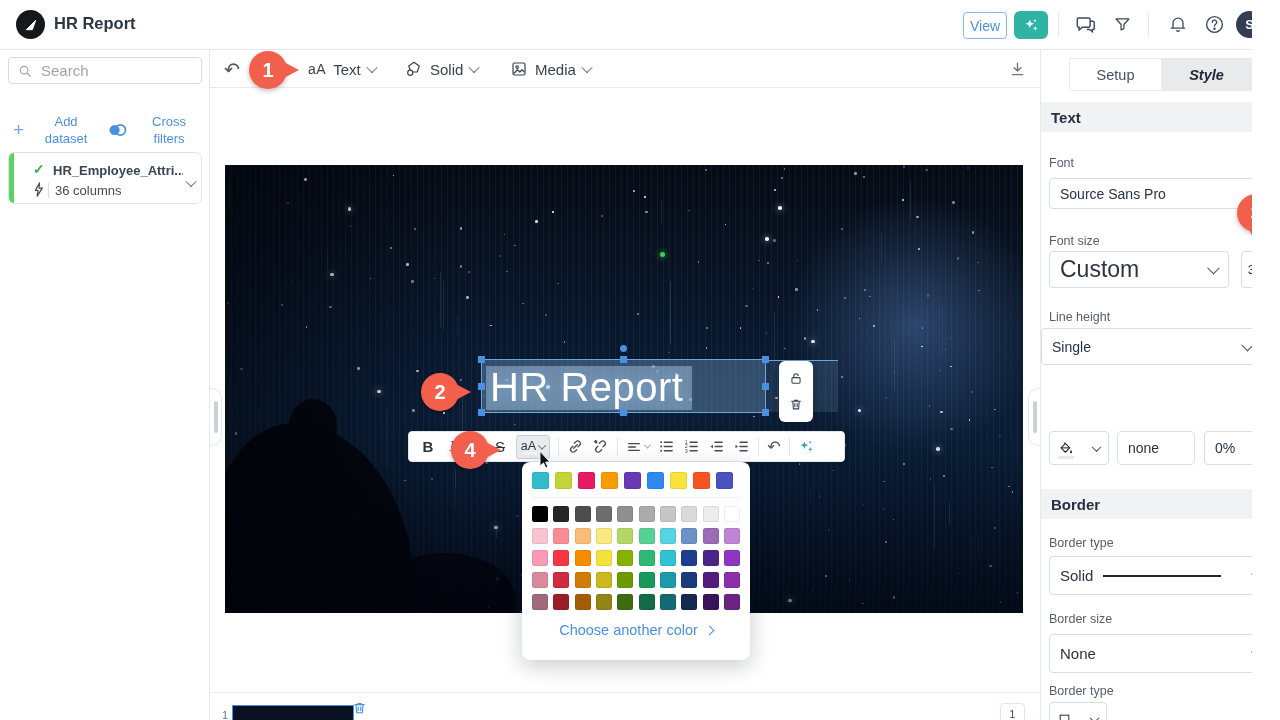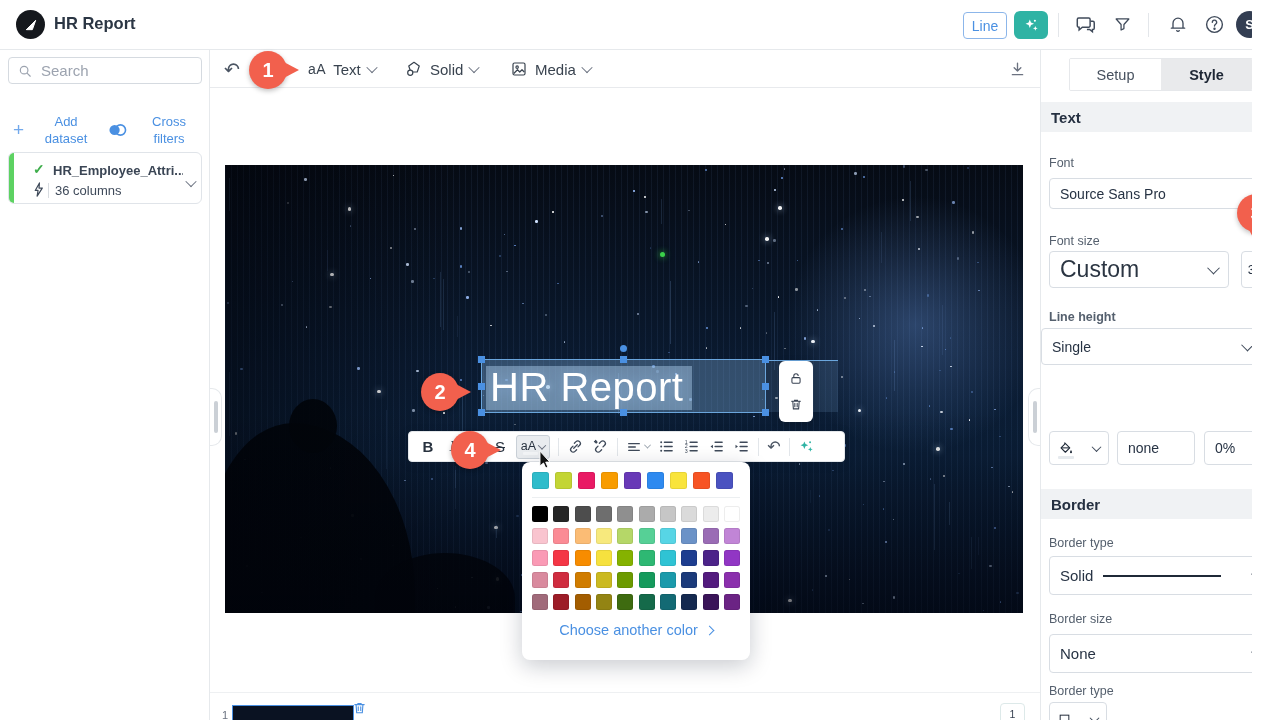--- a/index.html
+++ b/index.html
@@ -95,21 +95,21 @@
   .page-strip { position:absolute; left:210px; top:692px; width:830px; height:28px; background:#fff; border-top:1px solid #eef0f2; z-index:10; }
   .thumb-num { position:absolute; left:12px; top:16px; font-size:11px; color:#6b7280; }
   .page-thumb { position:absolute; left:22px; top:12px; width:122px; height:20px; background:#0a1222; border:1px solid #4a90e2; }
   .thumb-trash { position:absolute; left:142px; top:7px; color:#4a90e2; }
   .page-box { position:absolute; left:790px; top:10px; width:25px; height:22px; border:1px solid #dde9e9; border-radius:4px; background:#fff; font-size:10.5px; color:#374151; display:flex; justify-content:center; padding-top:4px; }
 
   
   .rightpanel { position:absolute; left:1040px; top:50px; width:240px; height:670px; background:#fff; border-left:1px solid #e6e9ec; z-index:20; }
   .tab-group { position:absolute; left:28px; top:8px; width:184px; height:33px; display:flex; border:1px solid #e6e8eb; border-radius:2px; overflow:hidden; }
   .tab { flex:1; display:flex; align-items:center; justify-content:center; font-size:14.5px; color:#46505e; background:#fff; }
-  .tab.active { background:#e9eaec; font-weight:700; color:#1d2634; }
+  .tab.active { background:#e9eaec; font-weight:700; color:#1d2634;font-style:italic; }
   .band { position:absolute; left:0; width:240px; height:30px; background:#f0f2f4; display:flex; align-items:center; justify-content:space-between; padding:0 16px 0 10px; }
   .band .title { font-size:15px; font-weight:700; color:#253041; }
   .panel-label { position:absolute; left:8px; font-size:12.5px; color:#55606e; }
   .ctl { position:absolute; border:1px solid #d8dde3; border-radius:4px; background:#fff; display:flex; align-items:center; padding:0 10px; color:#273344; font-size:14px; }
   .ctl .grow { flex:1; }
   .ctl.big { font-size:23px; color:#2b3542; }
   .solid-line { width:118px; height:2px; background:#1f2937; margin-left:10px; }
 
   .collapse-handle { position:absolute; width:12px; height:58px; background:#fff; border:1px solid #e6e9ec; z-index:25; display:flex; align-items:center; justify-content:center; }
   .collapse-handle .pill { width:4px; height:32px; border-radius:2px; background:#cbd0d6; }
@@ -125,21 +125,21 @@
 <div class="screen">
 
   <div class="topbar">
     <div class="logo">
       <svg width="16" height="16" viewBox="0 0 24 24">
           <path d="M5 19 L19 5 L14 19 Z M5 19 L12 12" fill="#fff" stroke="#fff" stroke-width="1.5" stroke-linejoin="round"></path>
         </svg>
     </div>
     <div class="app-title">HR Report</div>
 
-    <div class="view-btn">Line</div>
+    <div class="view-btn">View</div>
     <div class="magic-btn">
       <svg width="17" height="17" viewBox="0 0 20 20" fill="#fff">
         <path d="M8 3l1.4 3.6L13 8l-3.6 1.4L8 13 6.6 9.4 3 8l3.6-1.4z"></path>
         <path d="M14.5 10.5l.8 2 2 .8-2 .8-.8 2-.8-2-2-.8 2-.8z"></path>
         <circle cx="14" cy="4.5" r="1.2"></circle>
       </svg>
     </div>
     <div class="hdiv" style="left:1058px;"></div>
     <div class="hicon" style="left:1075px;">
       <svg width="22" height="22" viewBox="0 0 24 24" fill="none" stroke="#3f4a5a" stroke-width="1.6">
@@ -703,21 +703,21 @@
       <span>Source Sans Pro</span>
     </div>
     <div class="panel-label" style="top:184px;">Font size</div>
     <div class="ctl big" style="left:8px; top:201px; width:180px; height:37px;">
       <span class="grow">Custom</span>
       <span class="chev down" style="width:9px;height:9px;border-width:1.8px;border-color:#3f4a5a;"></span>
     </div>
     <div class="ctl" style="left:200px; top:201px; width:28px; height:37px; justify-content:center; padding:0; font-size:13px;">
       <span>36</span>
     </div>
-    <div class="panel-label" style="top:260px;font-weight:bold;">Line height</div>
+    <div class="panel-label" style="top:260px;">Line height</div>
     <div class="ctl" style="left:0; top:278px; width:222px; height:37px;">
       <span class="grow">Single</span>
       <span class="chev down" style="width:9px;height:9px;border-width:1.8px;border-color:#3f4a5a;"></span>
     </div>
 
     <div class="ctl" style="left:8px; top:381px; width:60px; height:34px; justify-content:space-between; padding:0 8px;">
       <span style="position:relative;">
         <svg width="16" height="15" viewBox="0 0 24 24" fill="none" stroke="#1f2937" stroke-width="1.7" stroke-linejoin="round">
           <path d="M10 3l8 8-7 7-7-7 6-6z"></path>
             <path d="M4 11h13"></path>

